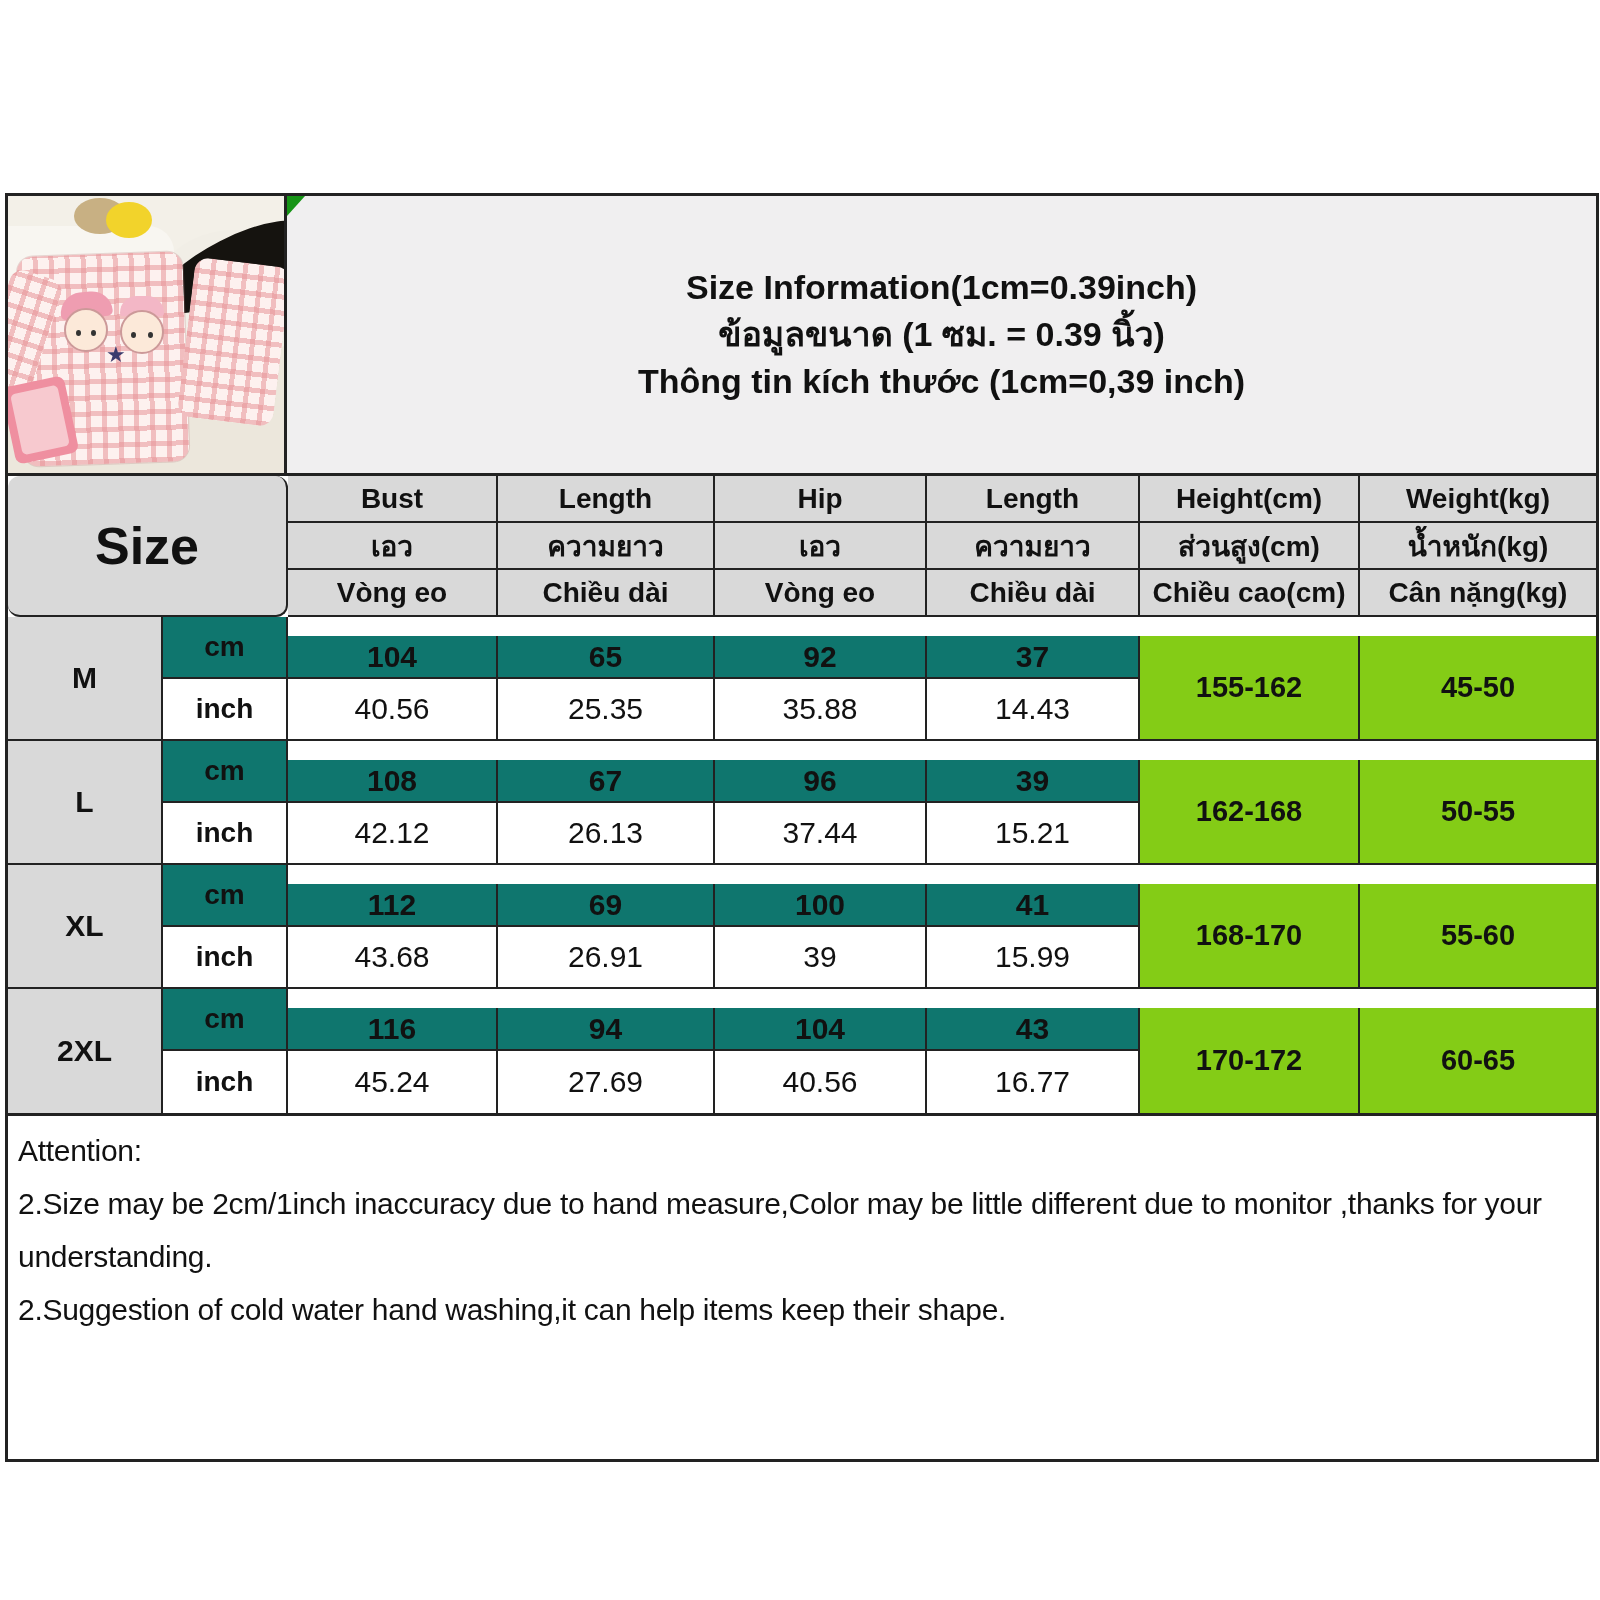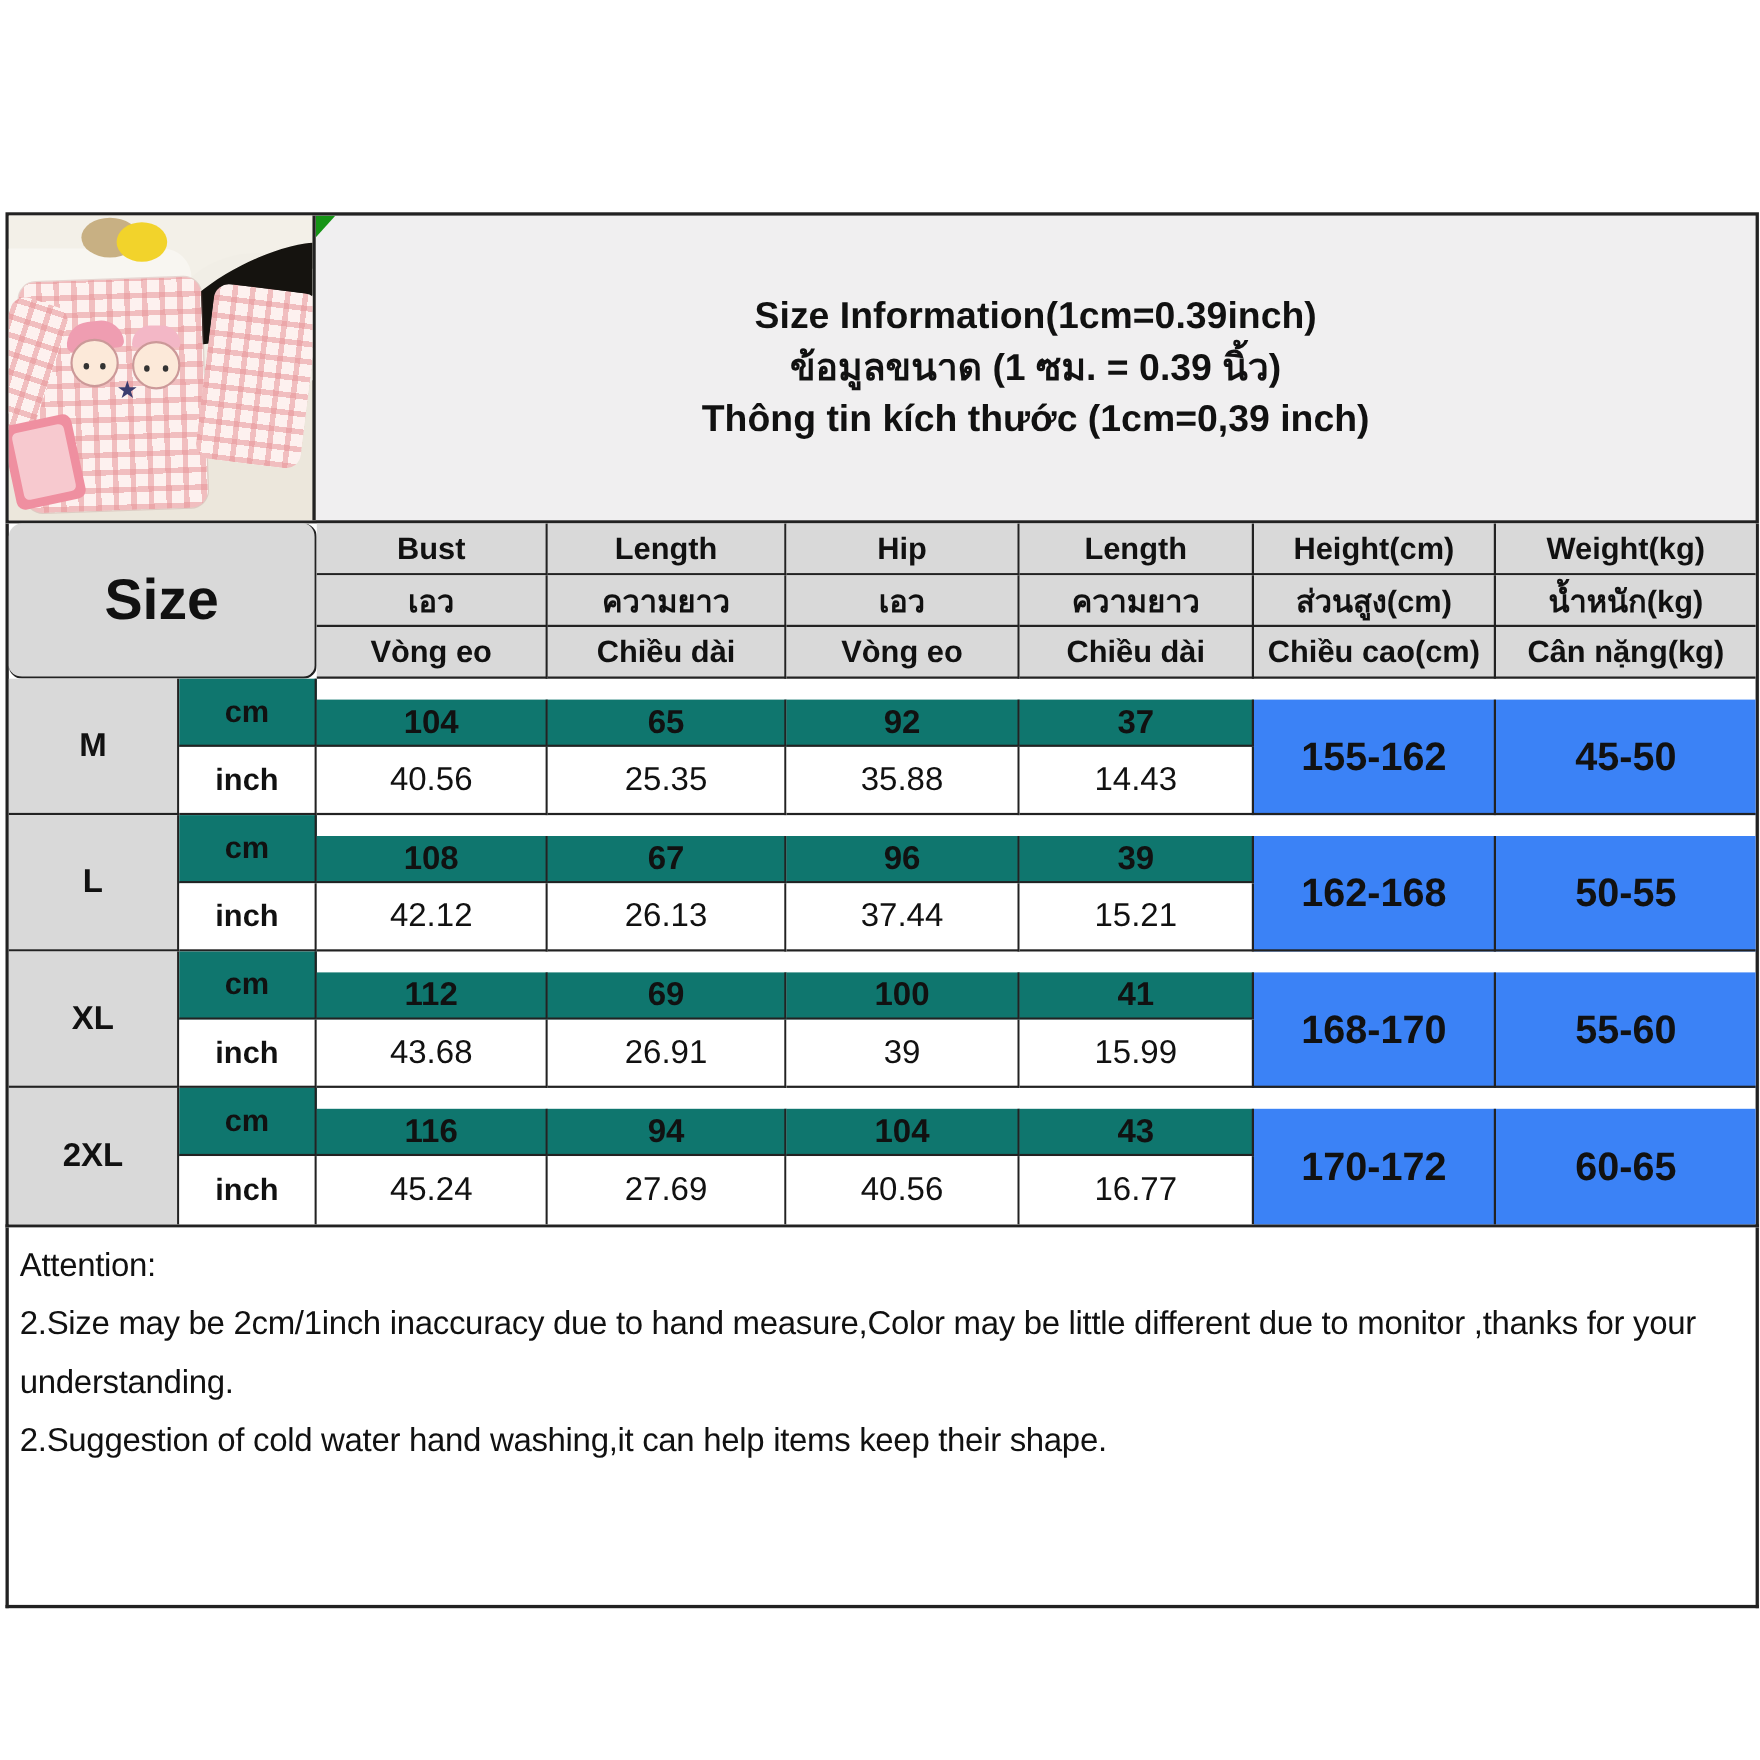--- a/index.html
+++ b/index.html
@@ -48,21 +48,21 @@
   .lastcol { border-right: none; }
   .lastrow { border-bottom: none; }
   .hdr { background: #d9d9d9; font-weight: bold; font-size: 28px; }
   .size-hdr { font-size: 52px; font-weight: bold; background: #d9d9d9; border-radius: 12px; }
   .sizelbl { background: #d9d9d9; font-weight: bold; font-size: 30px; }
   .unit { font-weight: bold; font-size: 28px; }
   .cmbg { background: #0f766e; }
   .inbg { background: #ffffff; }
   .val { font-size: 30px; }
   .val.cmbg, .merged { font-weight: bold; margin-top: 19px; }
-  .merged { font-size: 36px; background: #3b82f6; }
+  .merged { font-size: 29px; background: #84cc16; }
 
   
   .attention { width: 1594px; height: 346px; border: 3px solid #222; border-top: none;
     background: #fff; padding: 8px 10px; font-size: 30px; line-height: 53px; letter-spacing: -0.3px; }
 </style>
 </head>
 <body>
 
 <div class="sheet">
 

